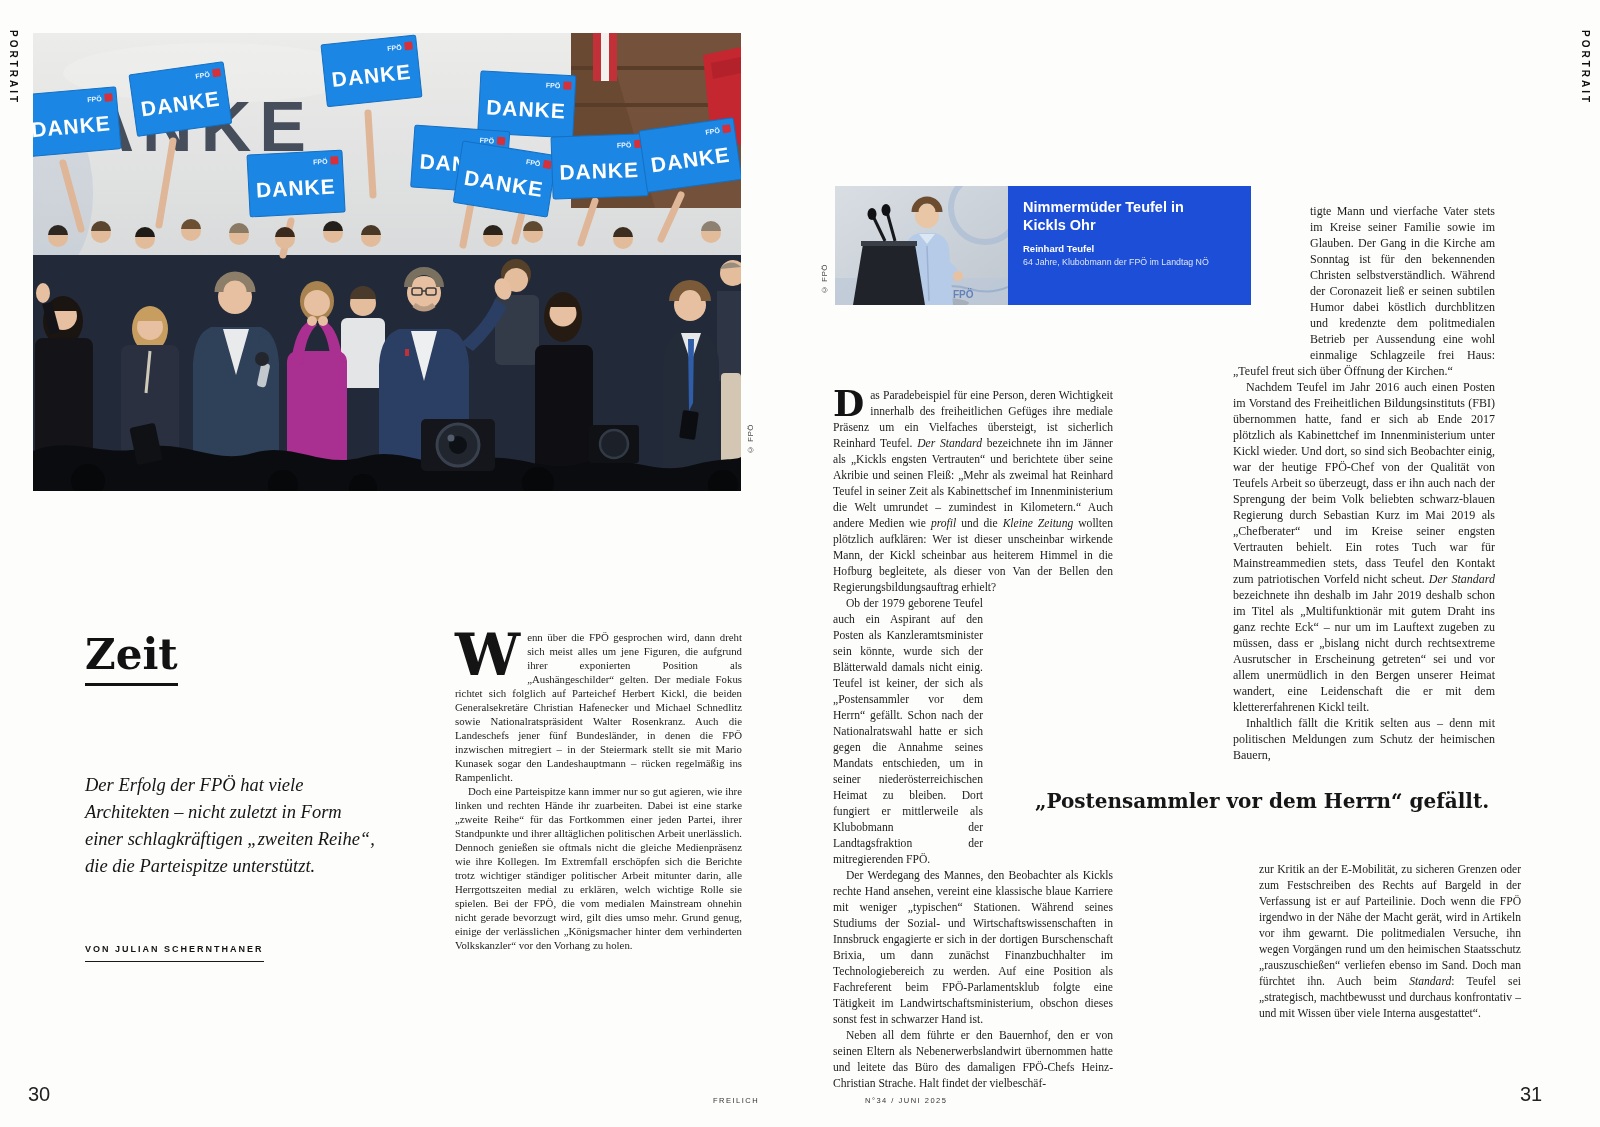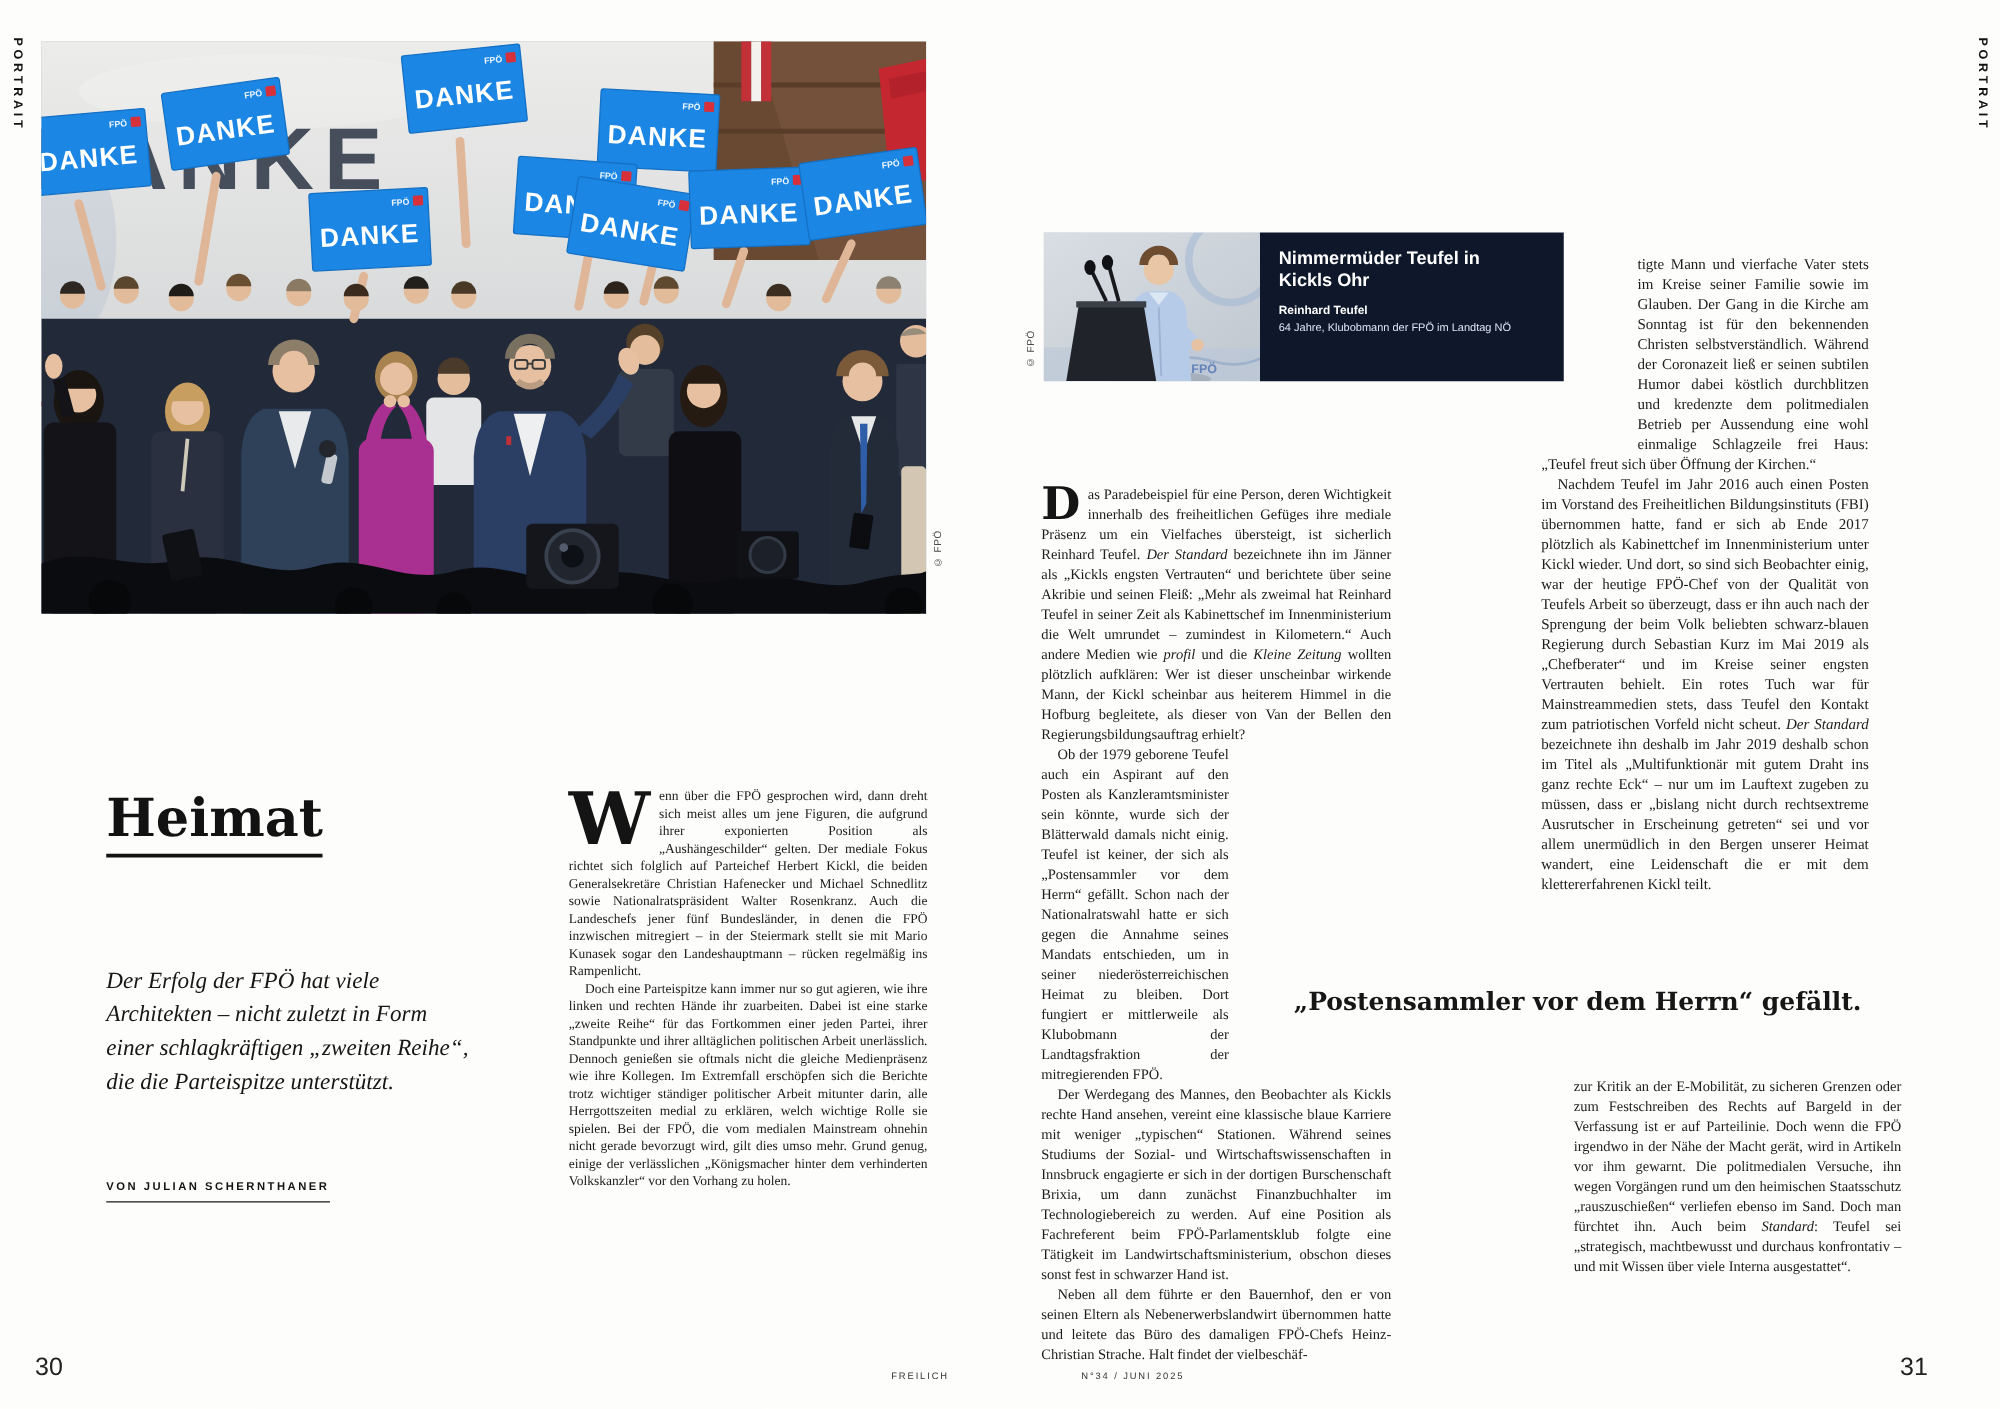--- a/index.html
+++ b/index.html
@@ -44,21 +44,21 @@
   .box-spacer{float:left;width:66px;height:148px;margin:0 11px 4px 0;}
 
   
   .pullquote{position:absolute;left:1035px;top:756px;width:480px;font-family:"DejaVu Serif",serif;
     font-weight:bold;font-size:20px;line-height:30px;color:#161616;}
 
   
   .infobox-photo{position:absolute;left:835px;top:186px;width:173px;height:119px;overflow:hidden;background:#c5ccd4;}
   .infobox-photo svg{display:block;width:100%;height:100%;}
   .infobox{position:absolute;left:1008px;top:186px;width:243px;height:119px;box-sizing:border-box;
-    background:#0f172a;color:#fff;padding:13px 15px;font-family:"Liberation Sans",sans-serif;}
+    background:#1d4ed8;color:#fff;padding:13px 15px;font-family:"Liberation Sans",sans-serif;}
   .ib-title{width:180px;font-weight:bold;font-size:14.5px;line-height:17.5px;}
   .ib-name{margin-top:9px;font-weight:bold;font-size:9.5px;}
   .ib-sub{margin-top:3px;font-size:8.8px;color:#dce4f2;}
 
   
   .pn{position:absolute;font-family:Liberation Sans, sans-serif;font-size:20px;color:#222;}
   .pn-left{left:28px;top:1083px;}
   .pn-right{left:1520px;top:1083px;}
   .f-small{position:absolute;font-family:"Liberation Sans",sans-serif;font-size:7.5px;
     letter-spacing:1.5px;color:#333;}
@@ -261,21 +261,21 @@
         <circle cx="330" cy="455" r="14" fill="#07080a"></circle>
         <circle cx="505" cy="450" r="16" fill="#07080a"></circle>
         <circle cx="690" cy="452" r="15" fill="#07080a"></circle>
       </g>
     </svg>
   </div>
   <div class="photo-credit credit-main">© FPÖ</div>
 
   <div class="headline">
     <br>
-    <span class="hl-line">Heimat</span>
+    <span class="hl-line">Zeit</span>
   </div>
 
   <div class="standfirst">Der Erfolg der FPÖ hat viele Architekten – nicht zuletzt in Form einer schlagkräftigen „zweiten Reihe“, die die Parteispitze unterstützt.</div>
   <div class="byline">VON JULIAN SCHERNTHANER</div>
 
   <div class="body-col col-left">
     <p class="first"><span class="dropcap dc-w">W</span><span>enn über die FPÖ gesprochen wird, dann dreht sich meist alles um jene Figuren, die aufgrund ihrer exponierten Position als „Aushängeschilder“ gelten. Der mediale Fokus richtet sich folglich auf Parteichef Herbert Kickl, die beiden Generalsekretäre Christian Hafenecker und Michael Schnedlitz sowie Nationalratspräsident Walter Rosenkranz. Auch die Landeschefs jener fünf Bundesländer, in denen die FPÖ inzwischen mitregiert – in der Steiermark stellt sie mit Mario Kunasek sogar den Landeshauptmann – rücken regelmäßig ins Rampenlicht.</span></p>
     <p class="indent">Doch eine Parteispitze kann immer nur so gut agieren, wie ihre linken und rechten Hände ihr zuarbeiten. Dabei ist eine starke „zweite Reihe“ für das Fortkommen einer jeden Partei, ihrer Standpunkte und ihrer alltäglichen politischen Arbeit unerlässlich. Dennoch genießen sie oftmals nicht die gleiche Medienpräsenz wie ihre Kollegen. Im Extremfall erschöpfen sich die Berichte trotz wichtiger ständiger politischer Arbeit mitunter darin, alle Herrgottszeiten medial zu erklären, welch wichtige Rolle sie spielen. Bei der FPÖ, die vom medialen Mainstream ohnehin nicht gerade bevorzugt wird, gilt dies umso mehr. Grund genug, einige der verlässlichen „Königsmacher hinter dem verhinderten Volkskanzler“ vor den Vorhang zu holen.</p>
   </div>
 
@@ -325,20 +325,21 @@
     <div class="pq-spacer"></div>
     <p class="indent">Ob der 1979 geborene Teufel auch ein Aspirant auf den Posten als Kanzleramtsminister sein könnte, wurde sich der Blätterwald damals nicht einig. Teufel ist keiner, der sich als „Postensammler vor dem Herrn“ gefällt. Schon nach der Nationalratswahl hatte er sich gegen die Annahme seines Mandats entschieden, um in seiner niederösterreichischen Heimat zu bleiben. Dort fungiert er mittlerweile als Klubobmann der Landtagsfraktion der mitregierenden FPÖ.</p>
     <p class="indent">Der Werdegang des Mannes, den Beobachter als Kickls rechte Hand ansehen, vereint eine klassische blaue Karriere mit weniger „typischen“ Stationen. Während seines Studiums der Sozial- und Wirtschaftswissenschaften in Innsbruck engagierte er sich in der dortigen Burschenschaft Brixia, um dann zunächst Finanzbuchhalter im Technologiebereich zu werden. Auf eine Position als Fachreferent beim FPÖ-Parlamentsklub folgte eine Tätigkeit im Landwirtschaftsministerium, obschon dieses sonst fest in schwarzer Hand ist.</p>
     <p class="indent">Neben all dem führte er den Bauernhof, den er von seinen Eltern als Nebenerwerbslandwirt übernommen hatte und leitete das Büro des damaligen FPÖ-Chefs Heinz-Christian Strache. Halt findet der vielbeschäf-</p>
   </div>
 
   <div class="body-col col-b">
     <div class="box-spacer"></div>
     <p>tigte Mann und vierfache Vater stets im Kreise seiner Familie sowie im Glauben. Der Gang in die Kirche am Sonntag ist für den bekennenden Christen selbstverständlich. Während der Coronazeit ließ er seinen subtilen Humor dabei köstlich durchblitzen und kredenzte dem politmedialen Betrieb per Aussendung eine wohl einmalige Schlagzeile frei Haus: „Teufel freut sich über Öffnung der Kirchen.“</p>
     <p class="indent"><span><span>Nachdem Teufel im Jahr 2016 auch einen Posten im Vorstand des Freiheitlichen Bildungsinstituts (FBI) übernommen hatte, fand er sich ab Ende 2017 plötzlich als Kabinettchef im Innenministerium unter Kickl wieder. Und dort, so sind sich Beobachter einig, war der heutige FPÖ-Chef von der Qualität von Teufels Arbeit so überzeugt, dass er ihn auch nach der Sprengung der beim Volk beliebten schwarz-blauen Regierung durch Sebastian Kurz im Mai 2019 als „Chefberater“ und im Kreise seiner engsten Vertrauten behielt. Ein rotes Tuch war für Mainstreammedien stets, dass Teufel den Kontakt zum patriotischen Vorfeld nicht scheut. </span><i>Der Standard</i><span> bezeichnete ihn deshalb im Jahr 2019 deshalb schon im Titel als „Multifunktionär mit gutem Draht ins ganz rechte Eck“ – nur um im Lauftext zugeben zu müssen, dass er „bislang nicht durch rechtsextreme Ausrutscher in Erscheinung getreten“ sei und vor allem unermüdlich in den Bergen unserer Heimat wandert, eine Leidenschaft die er mit dem klettererfahrenen Kickl teilt.</span></span></p>
+    <p class="indent">Inhaltlich fällt die Kritik selten aus – denn mit politischen Meldungen zum Schutz der heimischen Bauern,</p>
   </div>
 
   <div class="pullquote">
     <br>
     <span>„Postensammler vor dem Herrn“ gefällt.</span>
   </div>
 
   <div class="body-col col-c">
     <p><span><span>zur Kritik an der E-Mobilität, zu sicheren Grenzen oder zum Festschreiben des Rechts auf Bargeld in der Verfassung ist er auf Parteilinie. Doch wenn die FPÖ irgendwo in der Nähe der Macht gerät, wird in Artikeln vor ihm gewarnt. Die politmedialen Versuche, ihn wegen Vorgängen rund um den heimischen Staatsschutz „rauszuschießen“ verliefen ebenso im Sand. Doch man fürchtet ihn. Auch beim </span><i>Standard</i><span>: Teufel sei „strategisch, machtbewusst und durchaus konfrontativ – und mit Wissen über viele Interna ausgestattet“.</span></span></p>
   </div>

